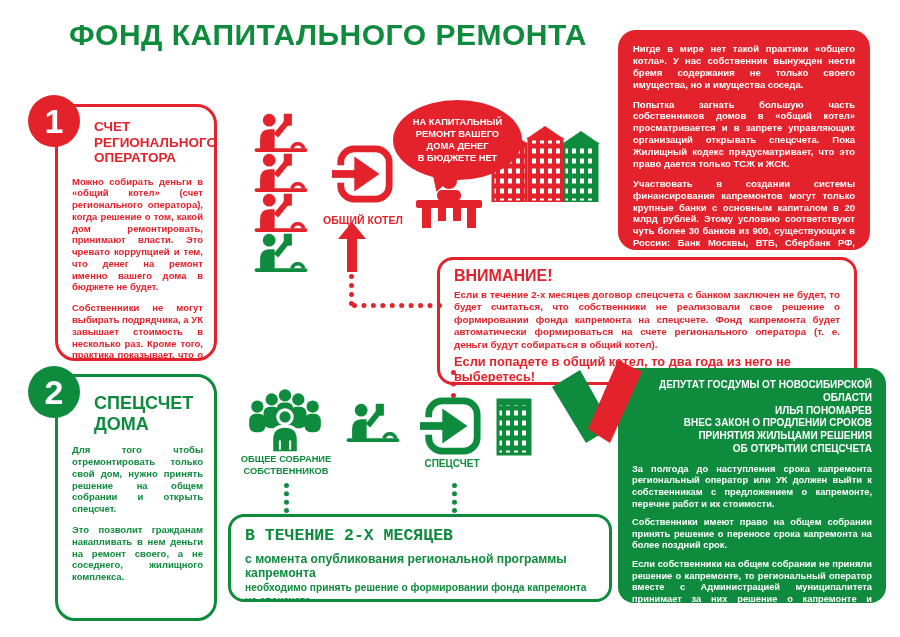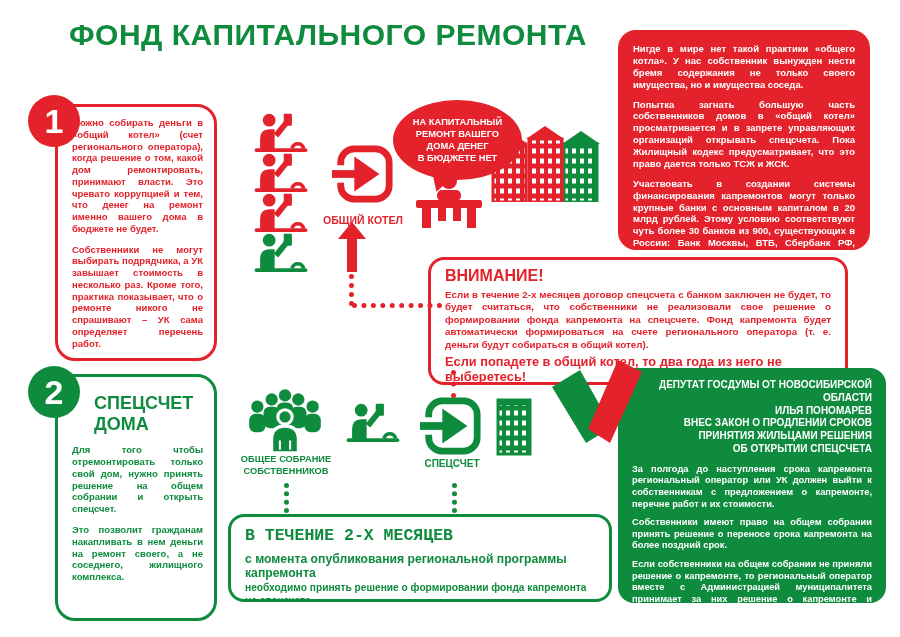--- a/index.html
+++ b/index.html
@@ -26,21 +26,21 @@
 
   
   .fill-box{border-radius:18px;box-sizing:border-box;color:#fff;overflow:hidden;}
   .red-info{left:618px;top:30px;width:252px;height:220px;background:var(--red);padding:13px 15px;}
   .fill-p{font-size:9.5px;font-weight:700;line-height:1.25;text-align:justify;margin:0 0 8px 0;}
   .green-law{left:618px;top:368px;width:268px;height:235px;background:var(--green);padding:11px 14px;border-radius:16px;}
   .law-header{font-size:10px;font-weight:800;line-height:1.28;text-align:right;white-space:pre-line;margin:0 0 8px 0;}
   .green-law .fill-p{font-size:9.3px;margin-bottom:7px;}
 
   
-  .attention{left:428px;top:257px;width:420px;height:128px;background:#fff;border:3px solid var(--red);
+  .attention{left:437px;top:257px;width:420px;height:128px;background:#fff;border:3px solid var(--red);
              border-radius:16px;box-sizing:border-box;padding:7px 14px;overflow:hidden;}
   .attention-title{color:var(--red);font-size:16px;font-weight:800;margin:0 0 4px 0;}
   .attention-body{color:var(--red);font-size:9.8px;font-weight:700;line-height:1.27;text-align:justify;margin:0 0 3px 0;}
   .attention-warning{color:var(--red);font-size:12.8px;font-weight:800;margin:0;}
 
   
   .deadline{left:228px;top:514px;width:384px;height:88px;background:#fff;border:3px solid var(--green);
             border-radius:16px;box-sizing:border-box;padding:9px 14px;overflow:hidden;}
   .deadline-title{color:var(--green);font-size:16.5px;font-weight:800;margin:0 0 7px 0;font-family:Liberation Mono, monospace;}
   .deadline-sub{color:var(--green);font-size:12.2px;font-weight:800;margin:0 0 2px 0;}
@@ -70,20 +70,21 @@
 <body>
 
 <div class="page" style="--red:#e3222b;--green:#0f8b3e;">
 
   <div class="abs main-title">ФОНД КАПИТАЛЬНОГО РЕМОНТА</div>
 
   <div class="abs num-badge" style="left:28px;top:95px;background:var(--red);">
     <span>1</span>
   </div>
   <div class="abs outline-box box1">
+    <div class="box-title">СЧЕТ РЕГИОНАЛЬНОГО ОПЕРАТОРА</div>
     <p class="box-p">Можно собирать деньги в «общий котел» (счет регионального оператора), когда решение о том, какой дом ремонтировать, принимают власти. Это чревато коррупцией и тем, что денег на ремонт именно вашего дома в бюджете не будет.</p>
     <p class="box-p">Собственники не могут выбирать подрядчика, а УК завышает стоимость в несколько раз. Кроме того, практика показывает, что о ремонте никого не спрашивают – УК сама определяет перечень работ.</p>
   </div>
 
   <div class="abs num-badge" style="left:28px;top:366px;background:var(--green);">
     <span>2</span>
   </div>
   <div class="abs outline-box box2">
     <div class="box-title">СПЕЦСЧЕТ ДОМА</div>
     <p class="box-p">Для того чтобы отремонтировать только свой дом, нужно принять решение на общем собрании и открыть спецсчет.</p>

